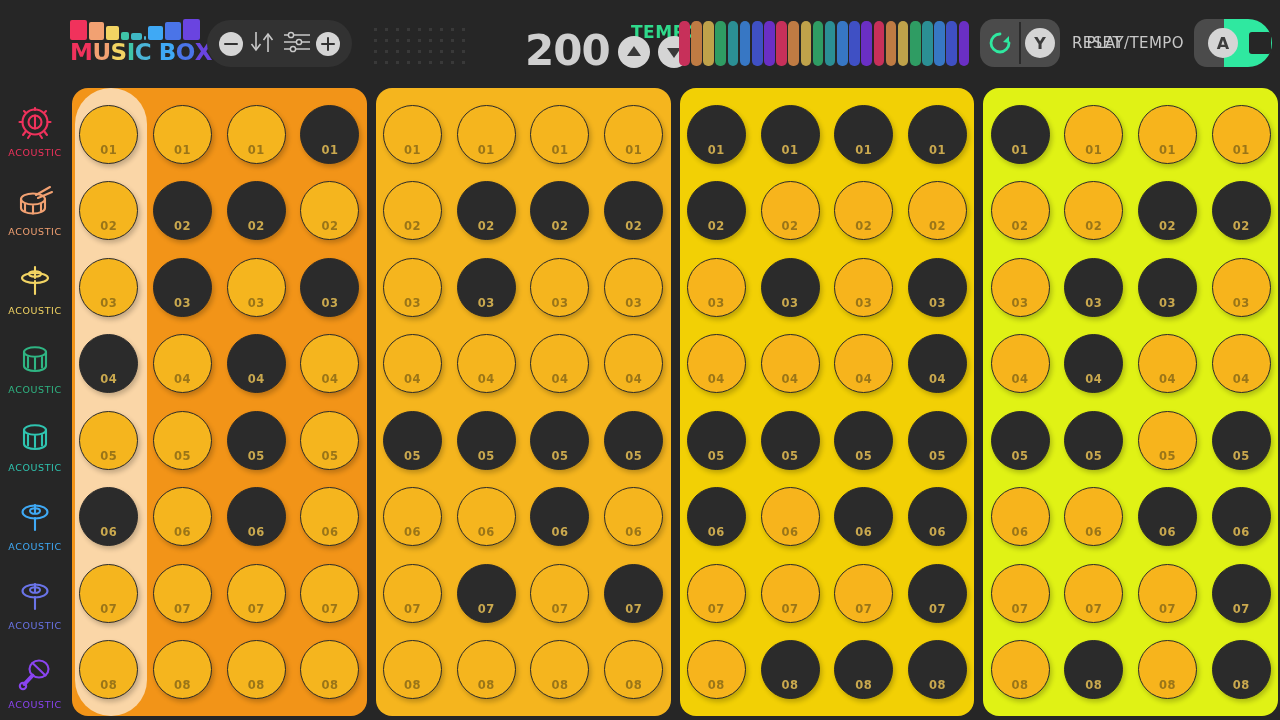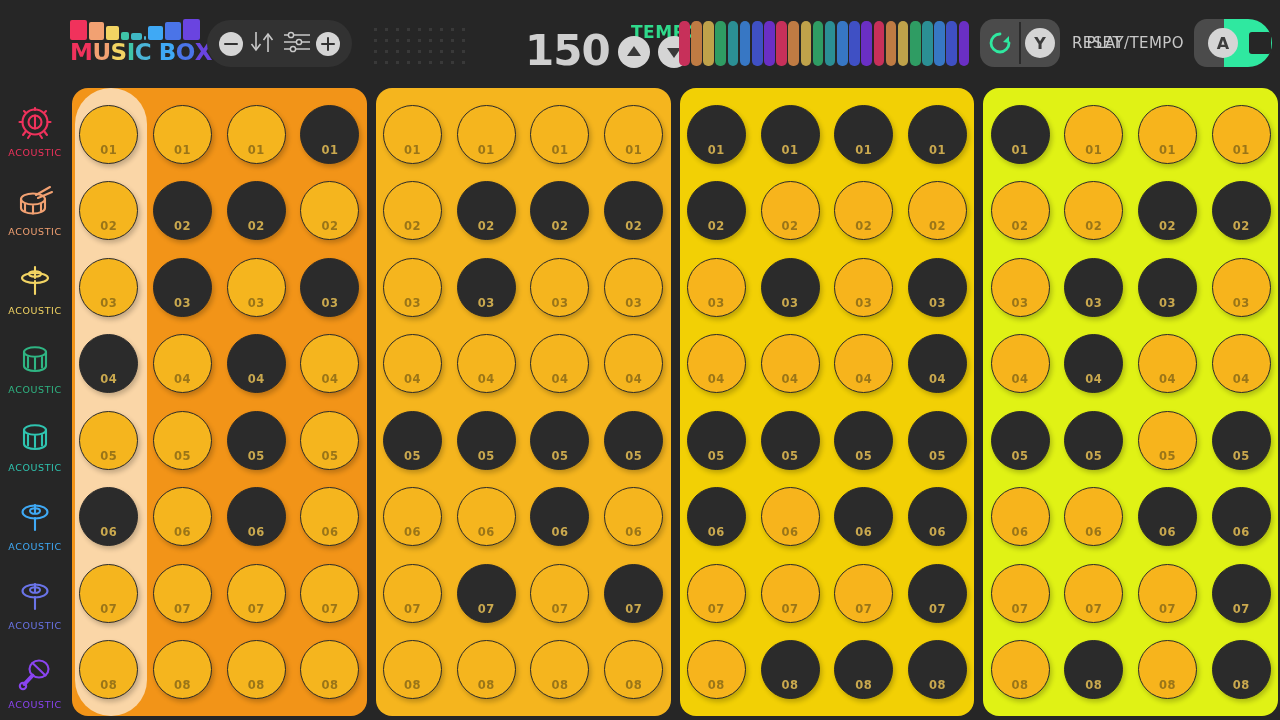--- a/index.html
+++ b/index.html
@@ -379,21 +379,21 @@
         </g>
       </svg>
     </span>
     <div class="round-btn plus"></div>
   </div>
 
   <div id="dot-matrix"></div>
 
   <div id="tempo-group">
     <div id="tempo-label">TEMPO</div>
-    <div id="tempo-value">150</div>
+    <div id="tempo-value">200</div>
     <div class="tempo-btn up">
         <span class="tri"></span>
       </div>
     <div class="tempo-btn down">
         <span class="tri"></span>
       </div>
   </div>
 
   <div id="vu-meter">
       <div class="vu-bar" style="background: rgb(199, 48, 90);"></div>

